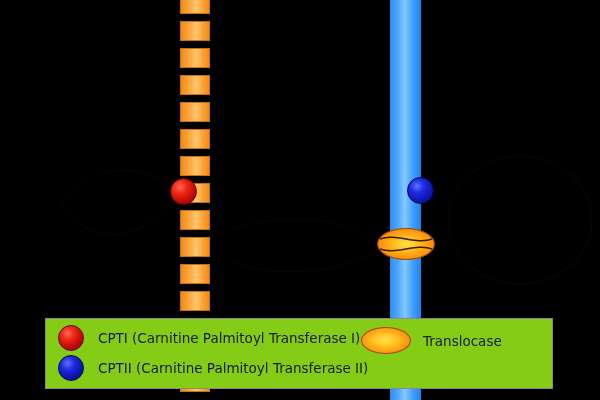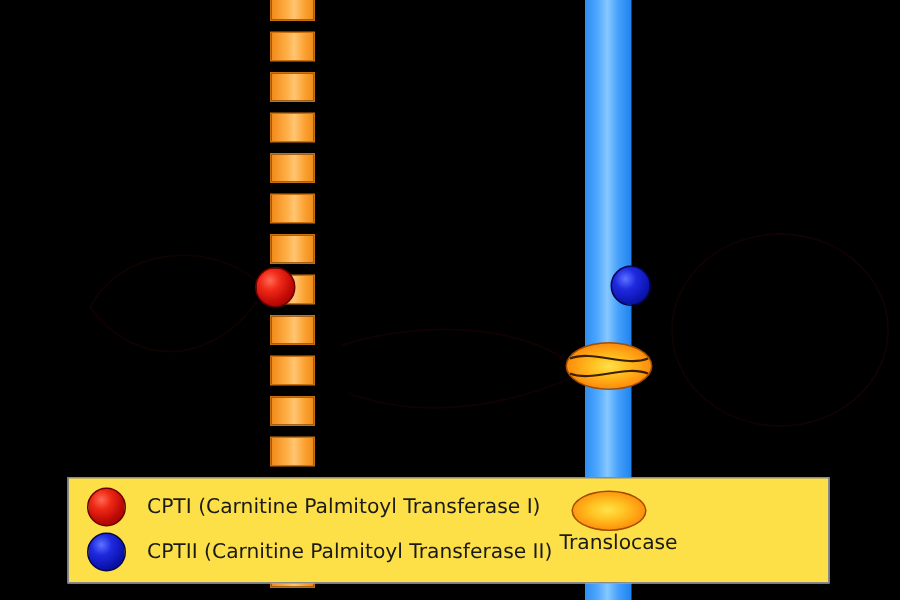--- a/index.html
+++ b/index.html
@@ -102,32 +102,32 @@
   }
   .faint-svg { position: absolute; left: 0; top: 0; }
 
   
   .legend {
     position: absolute;
     left: 45px;
     top: 318px;
     width: 508px;
     height: 71px;
-    background: #fde047;
+    background: #84cc16;
     border: 1px solid #8a8a8a;
     box-sizing: border-box;
   }
   .legend-row {
     position: absolute;
     display: flex;
     align-items: center;
   }
   .legend-row.r1 { left: 12px; top: 6px; }
   .legend-row.r2 { left: 12px; top: 36px; align-items: center; }
-  .legend-row.r3 { left: 315px; top: 8px; flex-direction: column; }
+  .legend-row.r3 { left: 315px; top: 8px; }
 
   .legend-swatch-red {
     width: 26px; height: 26px; border-radius: 50%;
     background: radial-gradient(circle at 36% 30%,
         #ff6a55 0%, #ee2a16 28%, #c00a05 62%, #870000 100%);
     border: 1px solid #6b0000;
     box-sizing: border-box;
     flex: 0 0 auto;
   }
   .legend-swatch-blue {

